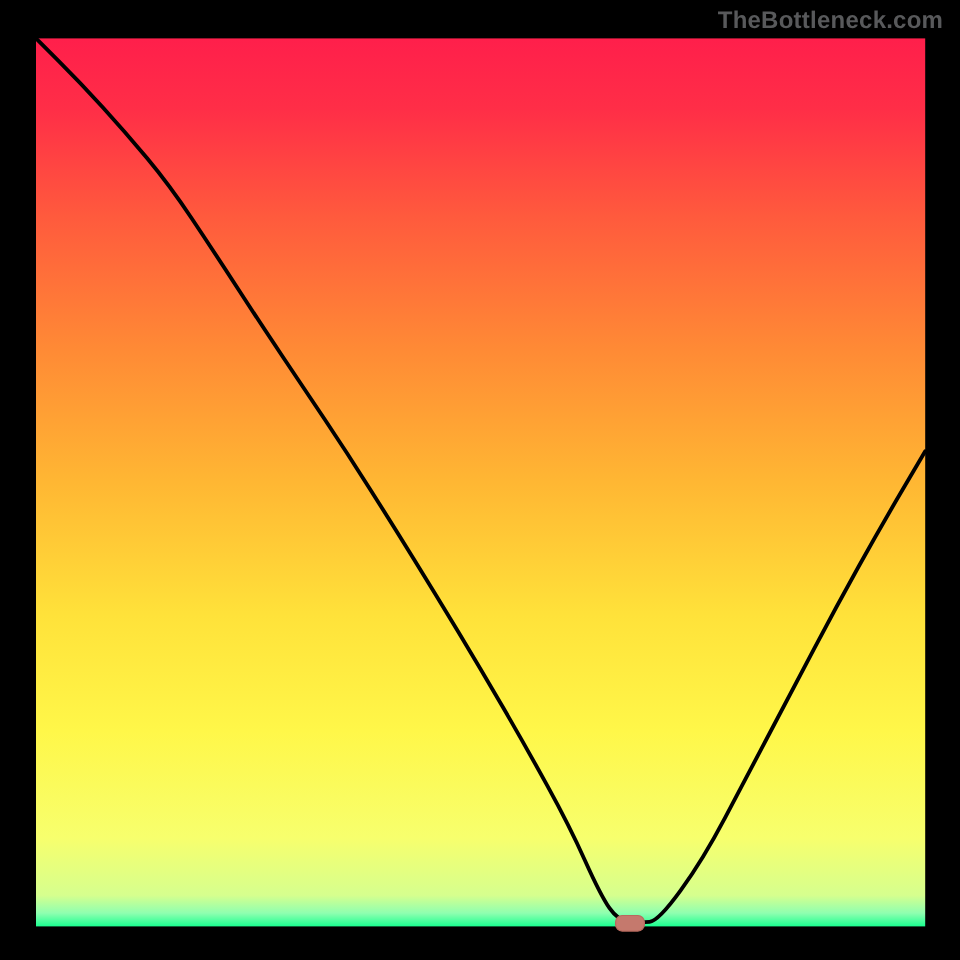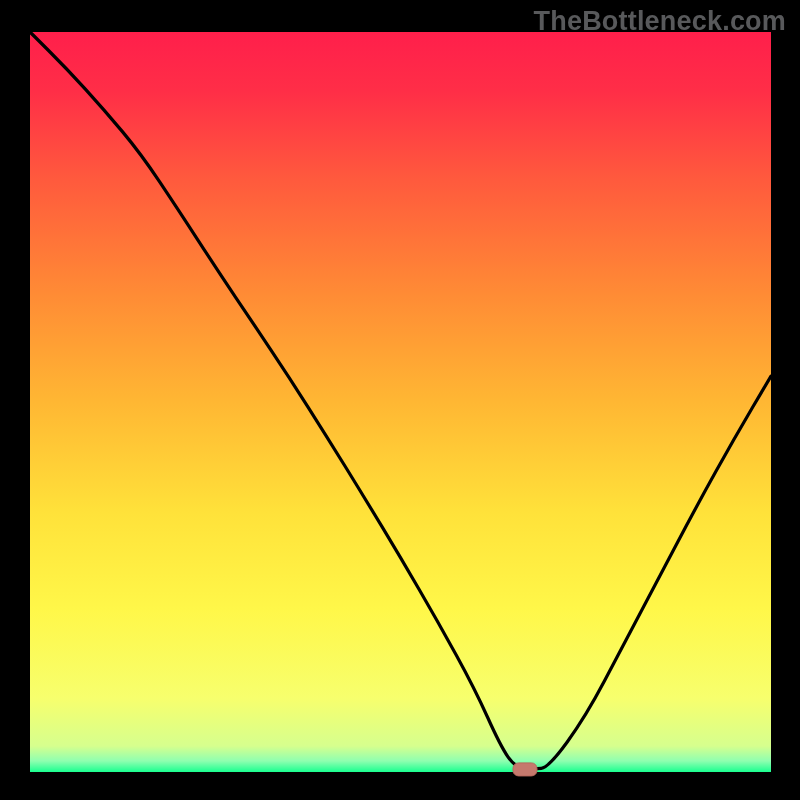--- a/index.html
+++ b/index.html
@@ -14,21 +14,21 @@
     position: relative;
     width: 800px;
     height: 800px;
     background: #000;
   }
   .watermark {
     position: absolute;
     top: 6px;
     right: 14px;
     font-family: Arial, Helvetica, sans-serif;
-    font-size: 27px;
+    font-size: 20px;
     font-weight: 600;
     color: #58595b;
     letter-spacing: 0.2px;
     z-index: 10;
   }
   svg.plot {
     position: absolute;
     top: 0;
     left: 0;
   }

